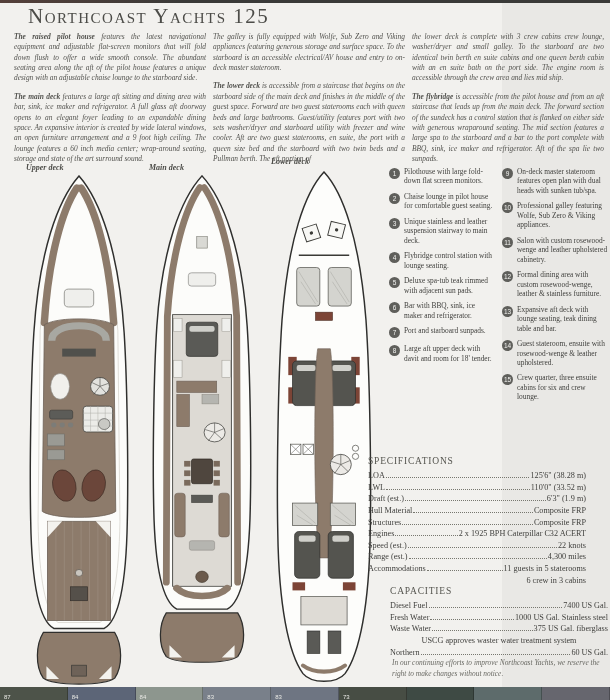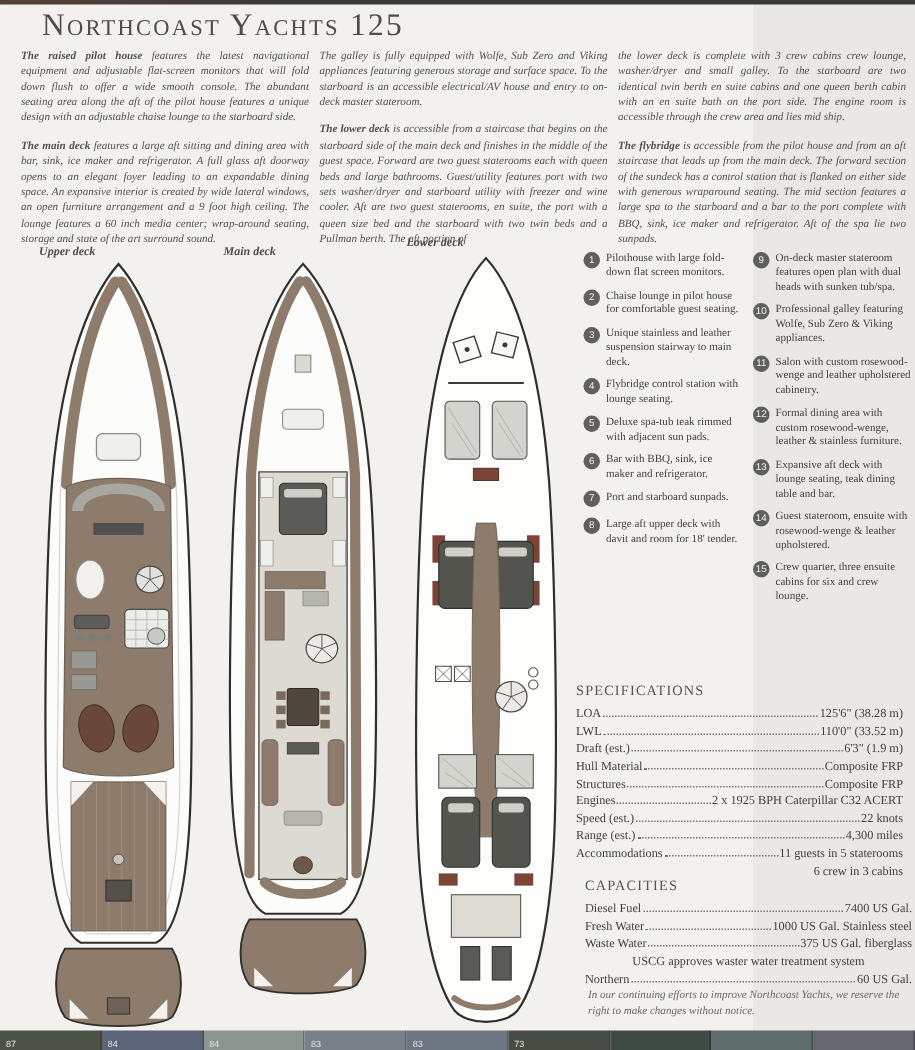--- a/index.html
+++ b/index.html
@@ -13,21 +13,21 @@
   .lead{font-weight:700;}
   .decklabel{font-style:italic;font-weight:700;font-size:8px;color:#4c4c48;margin:0 0 2px 10px;}
   .plan{position:absolute;}
   .plan svg{display:block;}
   .features{position:absolute;left:389px;top:167px;width:220px;display:flex;gap:7px;}
   .fcol{width:106px;}
   .fitem{display:flex;gap:4px;margin-bottom:6px;}
   .badge{flex:0 0 11px;width:11px;height:11px;border-radius:50%;background:#5f5f5b;color:#f4f4f1;font-family:"Liberation Sans",sans-serif;font-size:6.5px;line-height:11px;text-align:center;margin-top:1px;}
   .ftext{font-size:7.4px;line-height:1.28;color:#3f3f3c;}
   .sechead{font-size:9.5px;letter-spacing:0.8px;color:#55554f;margin:0 0 4px 0;}
-  .specs{position:absolute;left:384px;top:456px;width:218px;}
+  .specs{position:absolute;left:368px;top:456px;width:218px;}
   .caps{position:absolute;left:390px;top:586px;width:218px;}
   .srow{display:flex;align-items:baseline;font-size:8.2px;line-height:1.42;color:#3f3f3c;text-align:right;}
   .srow .sl{white-space:nowrap;}
   .srow .leader{flex:1;border-bottom:1px dotted #77776f;margin:0 1px 2px 1px;min-width:3px;}
   .srow .sv{white-space:nowrap;}
   .srow2{font-size:8.2px;line-height:1.42;text-align:right;color:#3f3f3c;}
   .capnote{font-size:8.2px;line-height:1.42;color:#3f3f3c;text-align:center;}
   .footnote{position:absolute;left:392px;top:658px;width:214px;font-style:italic;font-size:7.4px;line-height:1.45;color:#6a6a64;}
   .strip{position:absolute;left:0;bottom:0;width:610px;height:13px;display:flex;}
   .strip .cell{flex:1;position:relative;border-right:1px solid rgba(0,0,0,.25);}

